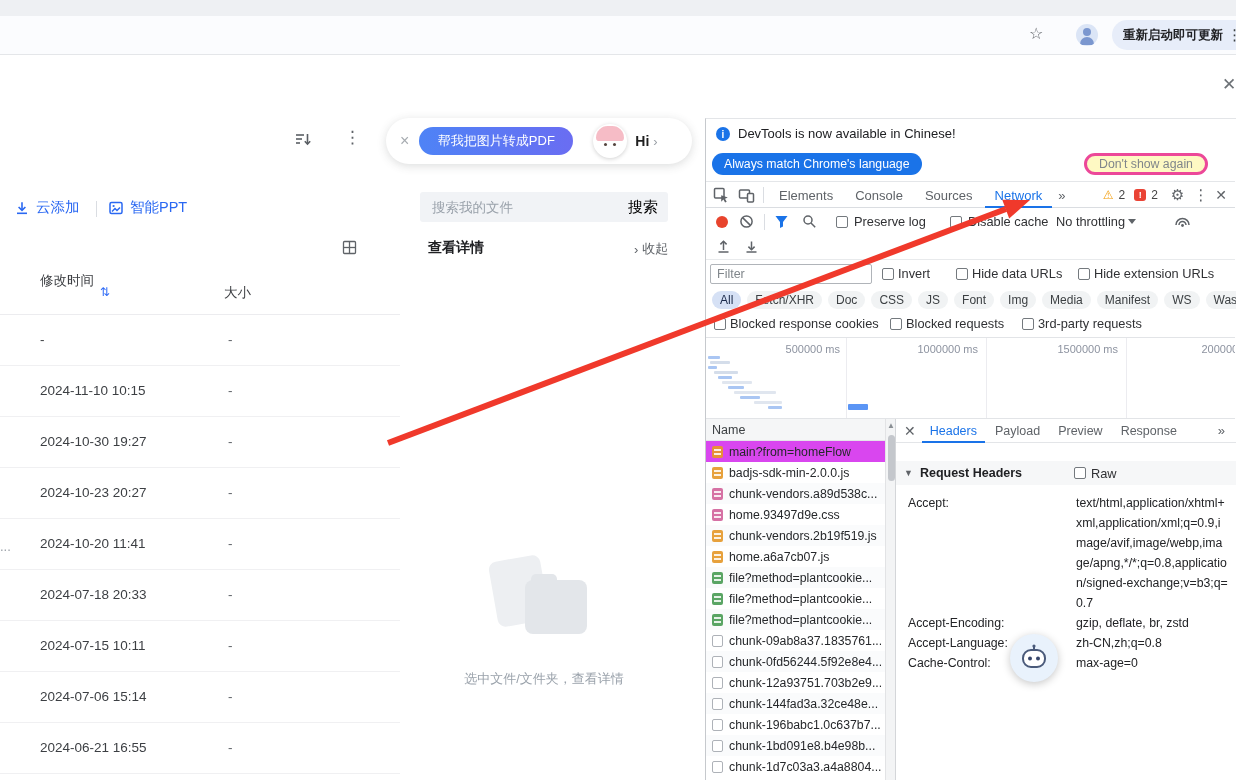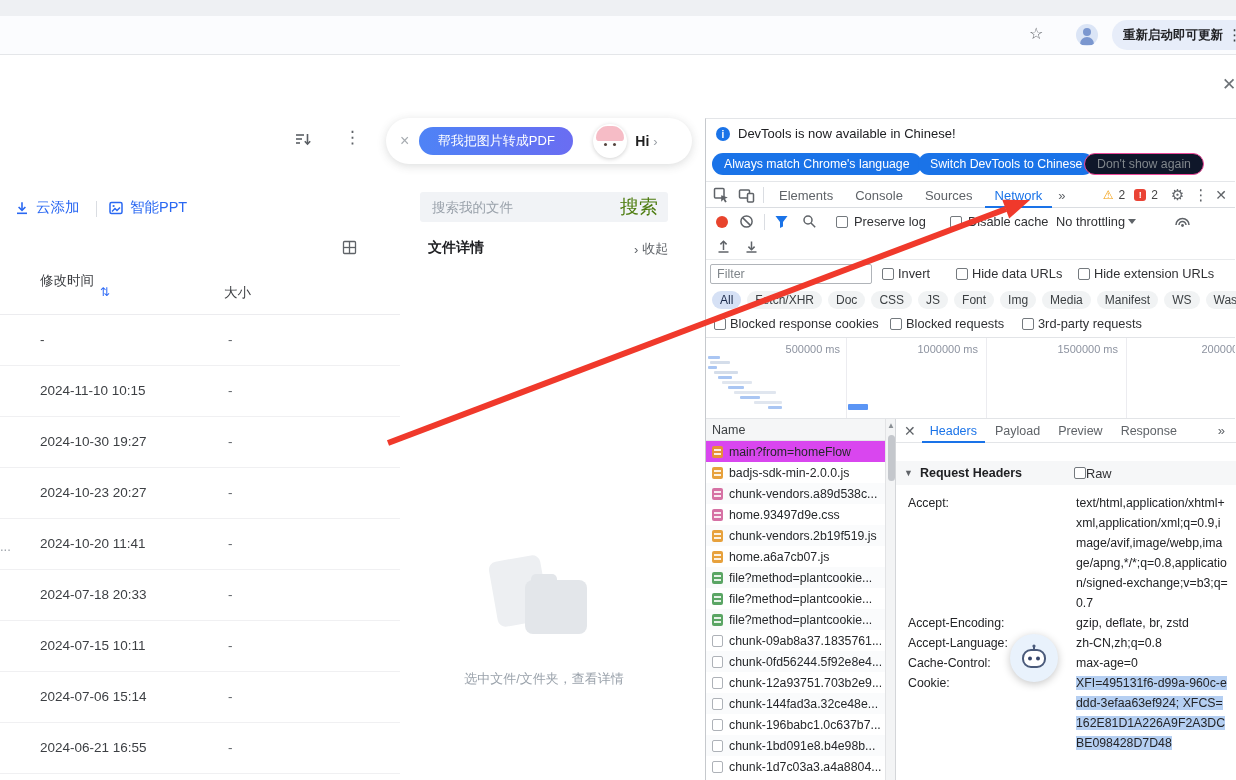--- a/index.html
+++ b/index.html
@@ -31,42 +31,42 @@
   .av-eye{position:absolute;top:19px;width:3px;height:3px;border-radius:50%;background:#54453f}
   .assist-hi{margin-left:8px;font-size:14px;font-weight:bold;color:#1f1f1f}
   .assist-more{margin-left:4px;font-size:13px;color:#9aa0a6}
   .act-link{display:flex;align-items:center;gap:6px;color:#2a68f2;font-size:14.5px}
   .v-sep{width:1px;height:16px;background:#dadde2}
   .searchbox{left:420px;top:192px;width:248px;height:30px;background:#f1f3f6;border-radius:3px;
     display:flex;align-items:center;padding:0 10px 0 12px}
   .searchbox input{flex:1;border:none;background:transparent;outline:none;font-size:13.5px;color:#404040;
     font-family:"Liberation Sans",sans-serif}
   .searchbox input::placeholder{color:#9aa2ab}
-  .search-act{font-size:19px;color:#4d7c0f}
+  .search-act{font-size:15px;color:#000000}
   .fd-title{font-size:14px;font-weight:bold;color:#202124}
   .fd-collapse{display:flex;align-items:center;gap:4px;font-size:13px;color:#5f6368}
   .tbl-head{font-size:13.5px;color:#3d3f43}
   .sort-glyph{font-size:12px;color:#2f6bf6}
   .tbl-row{position:absolute;left:0;width:400px;height:51px;border-bottom:1px solid #f0f0f2}
   .tbl-time{position:absolute;left:40px;top:17px;font-size:13.5px;color:#3c3f43}
   .tbl-size{position:absolute;left:228px;top:17px;font-size:13.5px;color:#5f6368}
   .edge-dots{font-size:13px;color:#9ba1a8}
   .ph-back{position:absolute;left:6px;top:2px;width:52px;height:66px;background:#edeff2;border-radius:8px;transform:rotate(-10deg)}
   .ph-front{position:absolute;left:38px;top:24px;width:62px;height:54px;background:#e3e6ea;border-radius:8px}
   .ph-tab{position:absolute;left:44px;top:18px;width:26px;height:12px;background:#e3e6ea;border-radius:5px 5px 0 0}
   .ph-hint{left:420px;top:670px;width:248px;text-align:center;font-size:13px;color:#9aa2ab}
   
   .devtools{left:705px;top:118px;width:531px;height:662px;background:#fff;
     border-left:1px solid #c6c9cd;border-top:1px solid #e3e5e8;font-size:12.5px}
   .info-icon{width:14px;height:14px;border-radius:50%;background:#1a73e8;color:#fff;font-size:10px;font-weight:bold;
     display:flex;align-items:center;justify-content:center}
   .ib-msg{font-size:13px;color:#202124}
   .ib-btn{height:22px;border-radius:13px;background:#1a73e8;color:#fff;border:none;font-size:12.3px;
     padding:0 12px;display:inline-flex;align-items:center;font-family:"Liberation Sans",sans-serif}
-  .ib-btn.ghost{background:#0f172a;color:#80868b;border:1px solid #ec4899}
+  .ib-btn.ghost{background:#fef9c3;color:#80868b;border:3px solid #ec4899}
   .ib-block{left:0;top:0;width:529px;height:63px;border-bottom:1px solid #e4e6e9}
   .dt-tabs{left:0;top:64px;width:529px;height:25px;border-bottom:1px solid #dadde1;display:flex;align-items:center;padding:0 4px;gap:2px}
   .dt-tab{padding:0 10px;height:25px;display:flex;align-items:center;font-size:13px;color:#5f6368;white-space:nowrap}
   .dt-tab.sel{color:#1a73e8;box-shadow:inset 0 -2px 0 #1a73e8}
   .tab-morech{font-size:13px;color:#5f6368;padding:0 4px}
   .warn-tri{color:#f29900;font-size:12px}
   .cnt{font-size:12px;color:#454545;margin-left:2px}
   .err-sq{width:12px;height:12px;border-radius:3px;background:#ea4335;color:#fff;font-size:9px;font-weight:bold;
     display:flex;align-items:center;justify-content:center}
   .gear{font-size:15px;color:#5f6368}
@@ -108,21 +108,21 @@
   .varrow{position:absolute;left:1px;top:2px;font-size:8px;color:#8a8f94}
   
   .detpane{left:190px;top:300px;width:341px;height:362px;overflow:hidden;background:#fff}
   .det-tabs{height:24px;border-bottom:1px solid #e3e5e8;display:flex;align-items:center;padding:0 8px;gap:2px}
   .det-x{font-size:14px;color:#5f6368;margin-right:4px}
   .det-tab{padding:0 8px;height:24px;display:flex;align-items:center;font-size:12.5px;color:#5f6368;white-space:nowrap}
   .det-tab.sel{color:#1a73e8;box-shadow:inset 0 -2px 0 #1a73e8}
   .sec-bar{position:relative;margin-top:18px;height:24px;background:#f6f7f8;display:flex;align-items:center;padding:0 8px;gap:7px}
   .sec-tri{font-size:9px;color:#5f6368}
   .sec-title{font-size:12.5px;font-weight:bold;color:#202124}
-  .raw-wrap{position:absolute;left:178px;display:flex;align-items:center;}
+  .raw-wrap{position:absolute;left:178px;display:flex;align-items:center;gap:5px}
   .hdr-list{padding:8px 8px 0 12px}
   .hdr-row{display:flex;align-items:flex-start;font-size:12.3px;line-height:20px;color:#232427}
   .hdr-name{width:168px;flex:0 0 auto}
   .hdr-val{flex:1;word-break:break-all}
   .hl{background:#b5cff2}
   
   .mascot{left:1010px;top:634px;width:48px;height:48px;border-radius:50%;background:#e9f2fc;
     box-shadow:0 2px 8px rgba(0,0,0,.22);display:flex;align-items:center;justify-content:center}
   .arrow-layer{left:0;top:0;width:1236px;height:780px;pointer-events:none;z-index:60}
   .z40{z-index:40}
@@ -207,21 +207,21 @@
   <span class="abs icon16" style="left:342px;top:240px">
     <svg width="15" height="15" viewBox="0 0 15 15">
         <g stroke="#5f6368" stroke-width="1.3" fill="none">
       <rect x="1.5" y="1.5" width="12" height="12" rx="1"></rect>
           <line x1="7.5" y1="1.5" x2="7.5" y2="13.5"></line>
           <line x1="1.5" y1="7.5" x2="13.5" y2="7.5"></line>
         </g>
       </svg>
   </span>
 
-  <span class="abs fd-title" style="left:428px;top:239px">文件详情</span>
+  <span class="abs fd-title" style="left:428px;top:239px">查看详情</span>
   <div class="abs fd-collapse" style="left:634px;top:240px">
     <span>›</span>
     <span>收起</span>
   </div>
 
   <span class="abs tbl-head" style="left:40px;top:272px">修改时间</span>
   <span class="abs sort-glyph" style="left:100px;top:285px">⇅</span>
   <span class="abs tbl-head" style="left:224px;top:284px">大小</span>
   <div class="abs" style="left:0;top:314px;width:400px;height:1px;background:#ececef"></div>
 
@@ -269,21 +269,20 @@
     <span class="ph-front"></span>
   </div>
   <div class="abs ph-hint">选中文件/文件夹，查看详情</div>
 
   <div class="abs devtools">
 
     <div class="abs ib-block">
       <span class="abs info-icon" style="left:10px;top:8px">i</span>
       <span class="abs ib-msg" style="left:32px;top:7px">DevTools is now available in Chinese!</span>
       <button class="abs ib-btn" style="left:6px;top:34px">Always match Chrome's language</button>
-      <button class="abs ib-btn" style="left:212px;top:34px">Switch DevTools to Chinese</button>
       <button class="abs ib-btn ghost" style="left:378px;top:34px">Don't show again</button>
     </div>
 
     <div class="abs dt-tabs">
       <span class="icon16" style="padding:0 3px">
         <svg width="17" height="17" viewBox="0 0 17 17">
             <rect x="1.5" y="1.5" width="9.5" height="9.5" rx="1" fill="none" stroke="#5f6368" stroke-width="1.5"></rect>
         <path d="M8.2 8.2l6.6 2.4-2.8 1.1 1.7 3-1.6.9-1.7-3-2.2 2.1z" fill="#5f6368"></path>
           </svg>
       </span>
@@ -529,24 +528,20 @@
           <span class="hdr-val">gzip, deflate, br, zstd</span>
         </div>
         <div class="hdr-row">
           <span class="hdr-name">Accept-Language:</span>
           <span class="hdr-val">zh-CN,zh;q=0.8</span>
         </div>
         <div class="hdr-row">
           <span class="hdr-name">Cache-Control:</span>
           <span class="hdr-val">max-age=0</span>
         </div>
-        <div class="hdr-row">
-          <span class="hdr-name">Cookie:</span>
-          <span class="hdr-val"><span class="hl">XFI=495131f6-d99a-960c-eddd-3efaa63ef924; XFCS=162E81D1A226A9F2A3DCBE098428D7D48</span></span>
-        </div>
       </div>
     </div>
   </div>
 
   <div class="abs mascot z40">
     <svg width="30" height="30" viewBox="0 0 30 30">
       <line x1="15" y1="3" x2="15" y2="7" stroke="#4a5a7a" stroke-width="2"></line>
       <circle cx="15" cy="3" r="1.6" fill="#4a5a7a"></circle>
       <rect x="4" y="7" width="22" height="17" rx="8" fill="#fff" stroke="#4a5a7a" stroke-width="2"></rect>
       <circle cx="11" cy="15.5" r="2" fill="#37466b"></circle>

